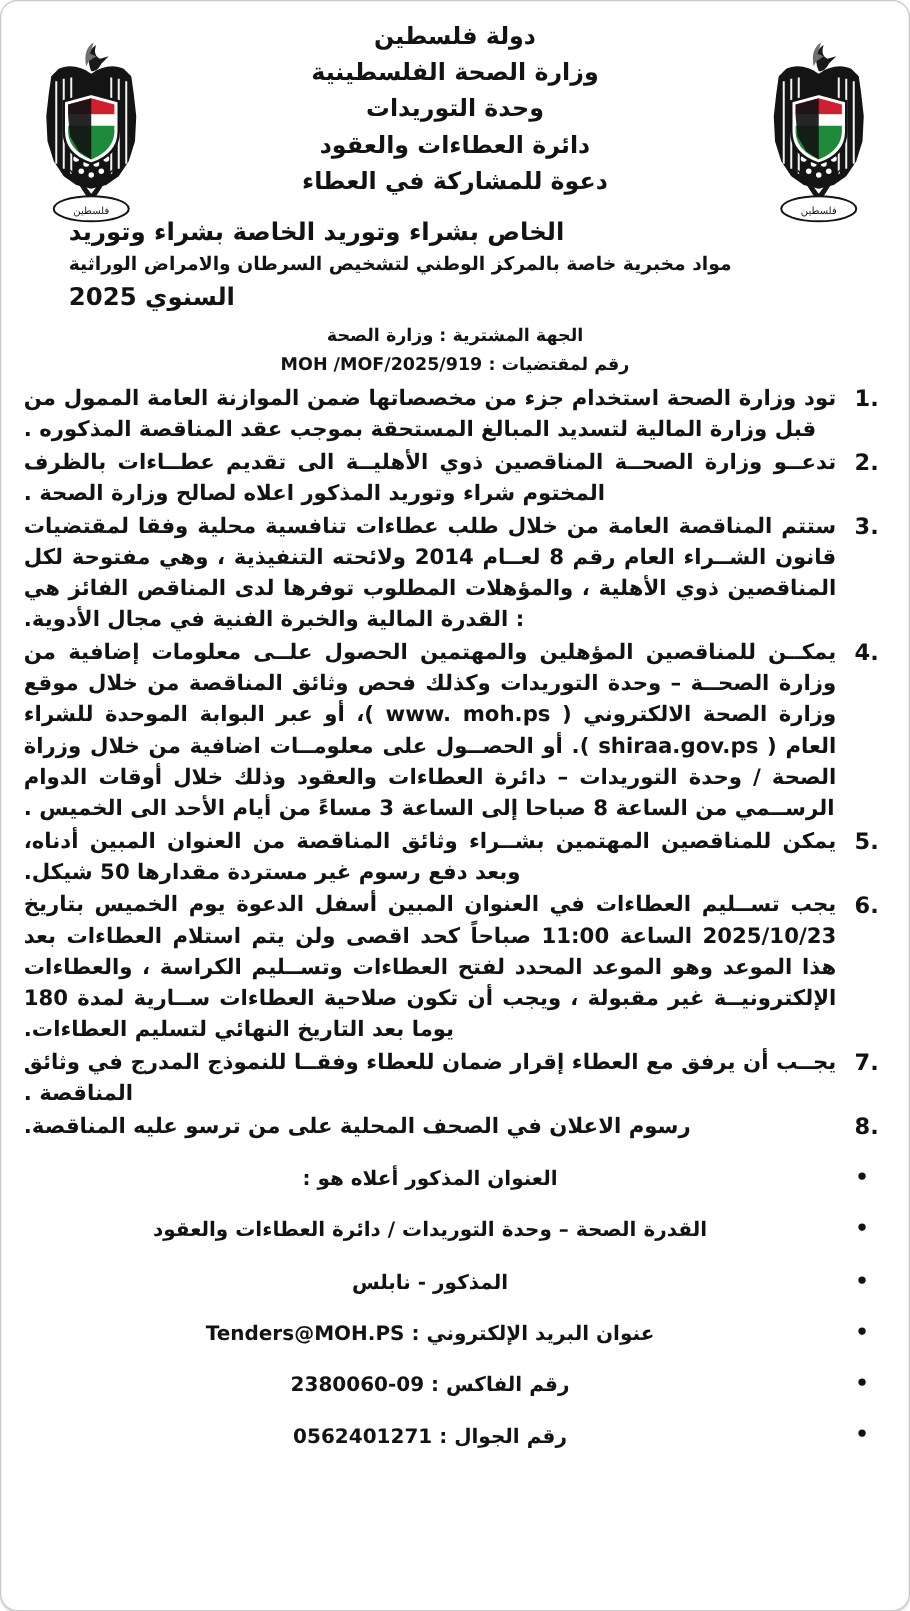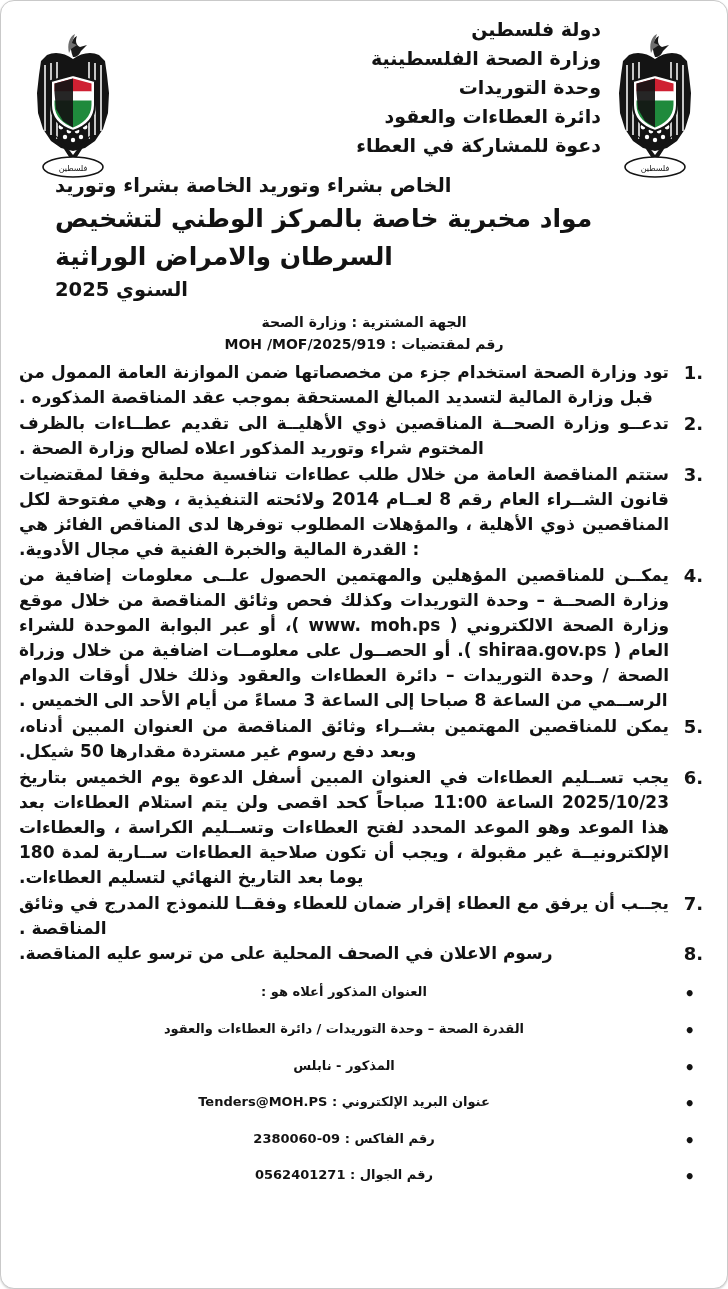--- a/index.html
+++ b/index.html
@@ -30,41 +30,41 @@
   .emblem{
     position:absolute;
     top:20px;
     width:96px;height:150px;
   }
   .emblem.left{left:10px;}
   .emblem.right{right:10px;}
   .emblem svg{width:100%;height:100%;display:block;}
 
   .header-lines{
-    text-align:right;
+    text-align:center;
     padding:4px 112px 0 112px;
   }
   .h-line{
     font-weight:bold;
     font-size:19px;
     line-height:1.52;
     letter-spacing:0px;
     white-space:nowrap;
   }
 
   .subject-block{
     text-align:left;
     padding:0 40px;
   }
   .subject-line{
     font-weight:bold;
     font-size:19.5px;
     line-height:1.5;
   }
-  .subject-line.small{font-size:25px;}
+  .subject-line.small{font-size:15px;}
 
   .meta-block{
     text-align:center;
     padding:6px 0 2px 0;
   }
   .meta-line{
     font-weight:bold;
     font-size:14px;
     line-height:1.62;
   }
@@ -106,21 +106,21 @@
 
   
   ul.contacts{
     list-style:none;
     margin:2px 0 0 0;
     padding:0 4px 0 4px;
   }
   ul.contacts > li{
     position:relative;
     padding-right:40px;
-    font-size:13px;
+    font-size:16px;
     line-height:1.58;
     font-weight:bold;
     text-align:center;
     margin-top:16px;
   }
   ul.contacts > li::before{
     content:"\2022";
     position:absolute;
     right:14px;
     top:-1px;

